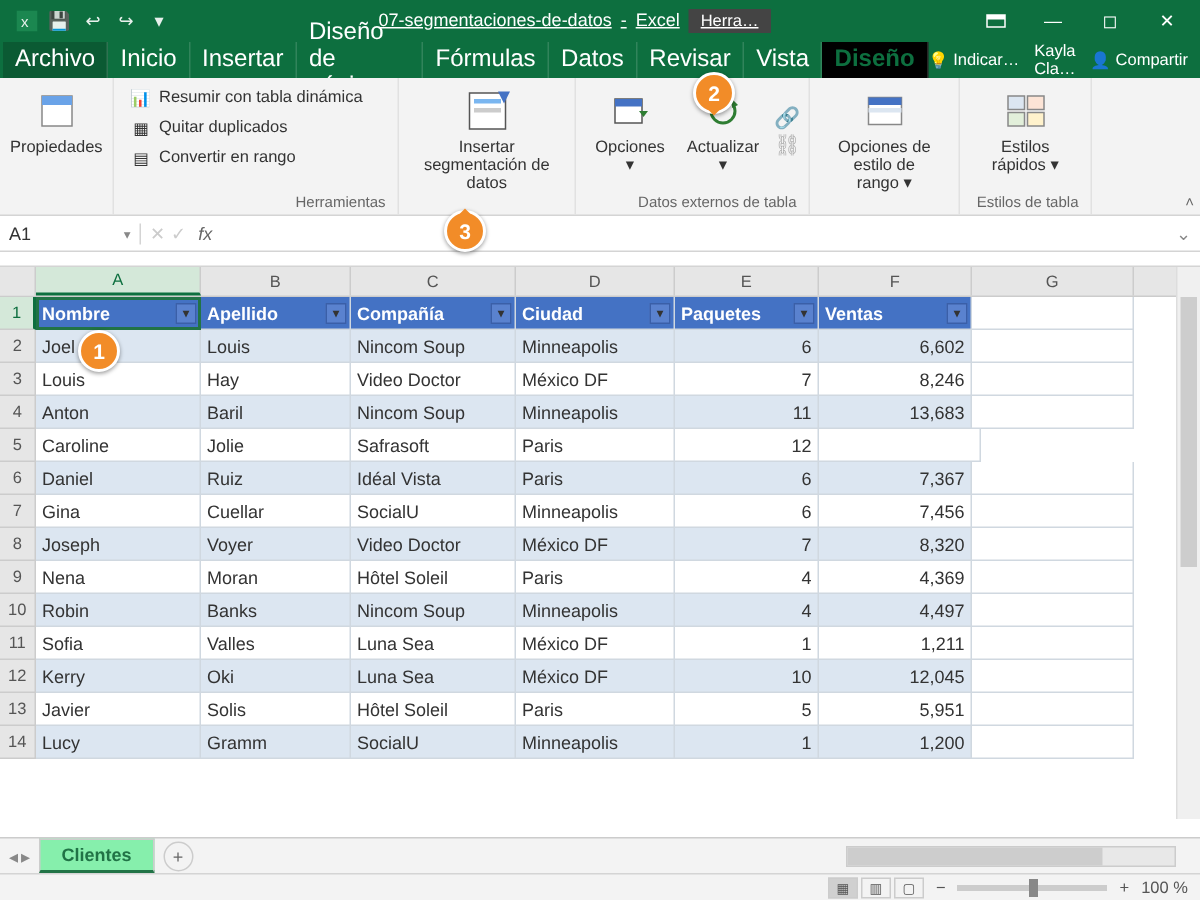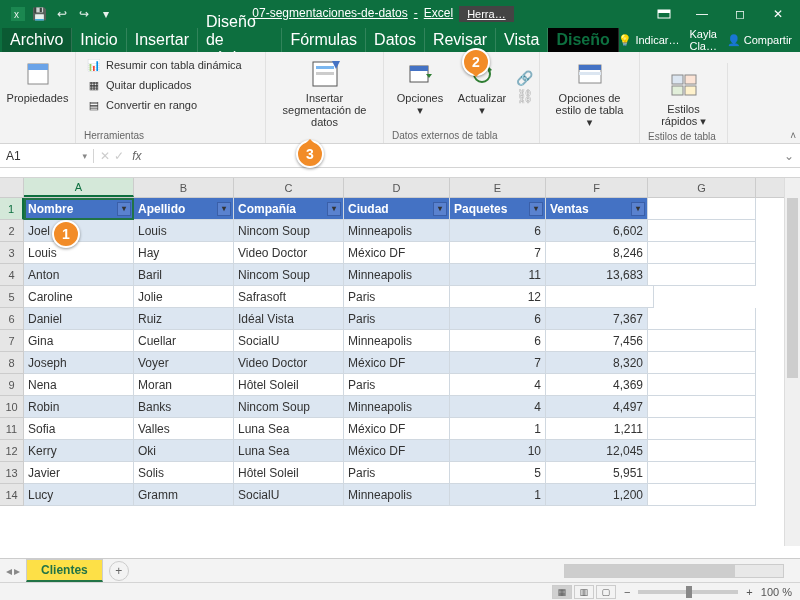--- a/index.html
+++ b/index.html
@@ -19,21 +19,21 @@
 .menutabs .tab { padding: 4px 8px; font-size: 16px; border-right: 1px solid rgba(255,255,255,0.15); display:flex; align-items:center;}
 .menutabs .tab.file { background:#0b5a33; }
 .menutabs .tab.active { background:#000000; color:#0d6f3f; font-weight:600; position:relative;}
 .menutabs .spacer { flex:1; }
 .menutabs .right { display:flex; align-items:center; gap:10px; padding-right:8px; color:#fff;}
 .menutabs .right span { display:flex; align-items:center; gap:3px; font-size:11px;}
 
 
 .ribbon { height: 92px; background:#f3f3f3; border-bottom:1px solid #d4d4d4; display:flex; position:relative;}
 .ribbongroup { border-right:1px solid #e1e1e1; padding:4px 8px 2px 8px; display:flex; flex-direction:column; justify-content:space-between;}
-.ribbongroup .label { text-align:left; font-size:10px; color:#666; padding-top:2px;}
+.ribbongroup .label { text-align:right; font-size:10px; color:#666; padding-top:2px;}
 .ribbongroup .content { display:flex; gap:6px; align-items:flex-start; }
 .bigbtn { display:flex; flex-direction:column; align-items:center; gap:2px; padding:2px 6px; min-width:56px;}
 .bigbtn .bicon { width:32px; height:32px; display:flex; align-items:center; justify-content:center;}
 .bigbtn .btxt { font-size:11px; text-align:center; line-height:1.1;}
 .smallbtns { display:flex; flex-direction:column; gap:2px; }
 .smallbtn { display:flex; align-items:center; gap:4px; font-size:11px; padding:1px 2px;}
 .smallbtn .sicon { width:16px; height:16px; display:flex; align-items:center; justify-content:center;}
 .ribboncollapse { position:absolute; right:4px; bottom:2px; font-size:10px; color:#666;}
 
 
@@ -67,21 +67,21 @@
 
 .selcell { outline:2px solid #217346; outline-offset:-2px; position:relative;}
 
 .callout { position:absolute; width:28px; height:28px; border-radius:50%; background:#f28c28; border:2px solid #fff; box-shadow:0 1px 3px rgba(0,0,0,0.4); color:#fff; font-weight:bold; display:flex; align-items:center; justify-content:center; font-size:14px; z-index:50;}
 .callout.tail::before { content:""; position:absolute; top:-8px; left:50%; transform:translateX(-50%); border:5px solid transparent; border-bottom-color:#f28c28;}
 .callout.tailup::before { content:""; position:absolute; bottom:-8px; left:50%; transform:translateX(-50%); border:5px solid transparent; border-top-color:#f28c28;}
 
 
 .sheettabs { position:absolute; bottom:18px; left:0; right:0; height:24px; border-top:1px solid #ccc; background:#f3f3f3; display:flex; align-items:center;}
 .sheetnav { display:flex; gap:2px; padding:0 6px; color:#888;}
-.sheettab { padding:3px 14px; background:#fde047; border:1px solid #ccc; border-bottom:2px solid #217346; font-size:12px; font-weight:bold; color:#217346;}
+.sheettab { padding:3px 14px; background:#86efac; border:1px solid #ccc; border-bottom:2px solid #217346; font-size:12px; font-weight:bold; color:#217346;}
 .sheetadd { width:20px; height:20px; border:1px solid #ccc; border-radius:50%; margin-left:6px; display:flex; align-items:center; justify-content:center; color:#666;}
 .sheettabs .hscroll { margin-left:auto; margin-right:16px; width:220px; height:14px; background:#e8e8e8; border:1px solid #ccc; position:relative;}
 .sheettabs .hscroll .thumb { position:absolute; left:0; top:0; bottom:0; width:170px; background:#cdcdcd;}
 
 
 .statusbar { position:absolute; bottom:0; left:0; right:0; height:18px; background:#f3f3f3; border-top:1px solid #d4d4d4; display:flex; align-items:center; justify-content:flex-end; gap:8px; padding:0 8px; font-size:11px; color:#555;}
 .viewbtns { display:flex; gap:2px;}
 .viewbtn { width:20px; height:14px; border:1px solid #ccc; display:flex; align-items:center; justify-content:center; font-size:9px;}
 .viewbtn.active{ background:#d0d0d0;}
 .zoomslider { width:100px; height:4px; background:#ccc; position:relative;}
@@ -227,26 +227,26 @@
   <div class="ribbongroup" style="width:100px;">
     <div class="content">
       <div class="bigbtn">
         <div class="bicon">
             <svg width="28" height="28">
               <rect x="3" y="5" width="22" height="18" fill="#fff" stroke="#888"></rect>
               <rect x="3" y="5" width="22" height="5" fill="#4472C4"></rect>
               <rect x="3" y="12" width="22" height="3" fill="#dce6f1"></rect>
             </svg>
           </div>
-        <div class="btxt"><span>Opciones de estilo de tabla</span> ▾</div>
+        <div class="btxt"><span>Opciones de estilo de rango</span> ▾</div>
       </div>
     </div>
     <div class="label">&nbsp;</div>
   </div>
-  <div class="ribbongroup" style="width:88px;margin-top:11px;">
+  <div class="ribbongroup" style="width:88px;">
     <div class="content">
       <div class="bigbtn">
         <div class="bicon">
             <svg width="28" height="28">
               <rect x="2" y="4" width="11" height="9" fill="#dce6f1" stroke="#888"></rect>
               <rect x="15" y="4" width="11" height="9" fill="#fce4d6" stroke="#888"></rect>
               <rect x="2" y="15" width="11" height="9" fill="#e2efda" stroke="#888"></rect>
               <rect x="15" y="15" width="11" height="9" fill="#fff2cc" stroke="#888"></rect>
             </svg>
           </div>

